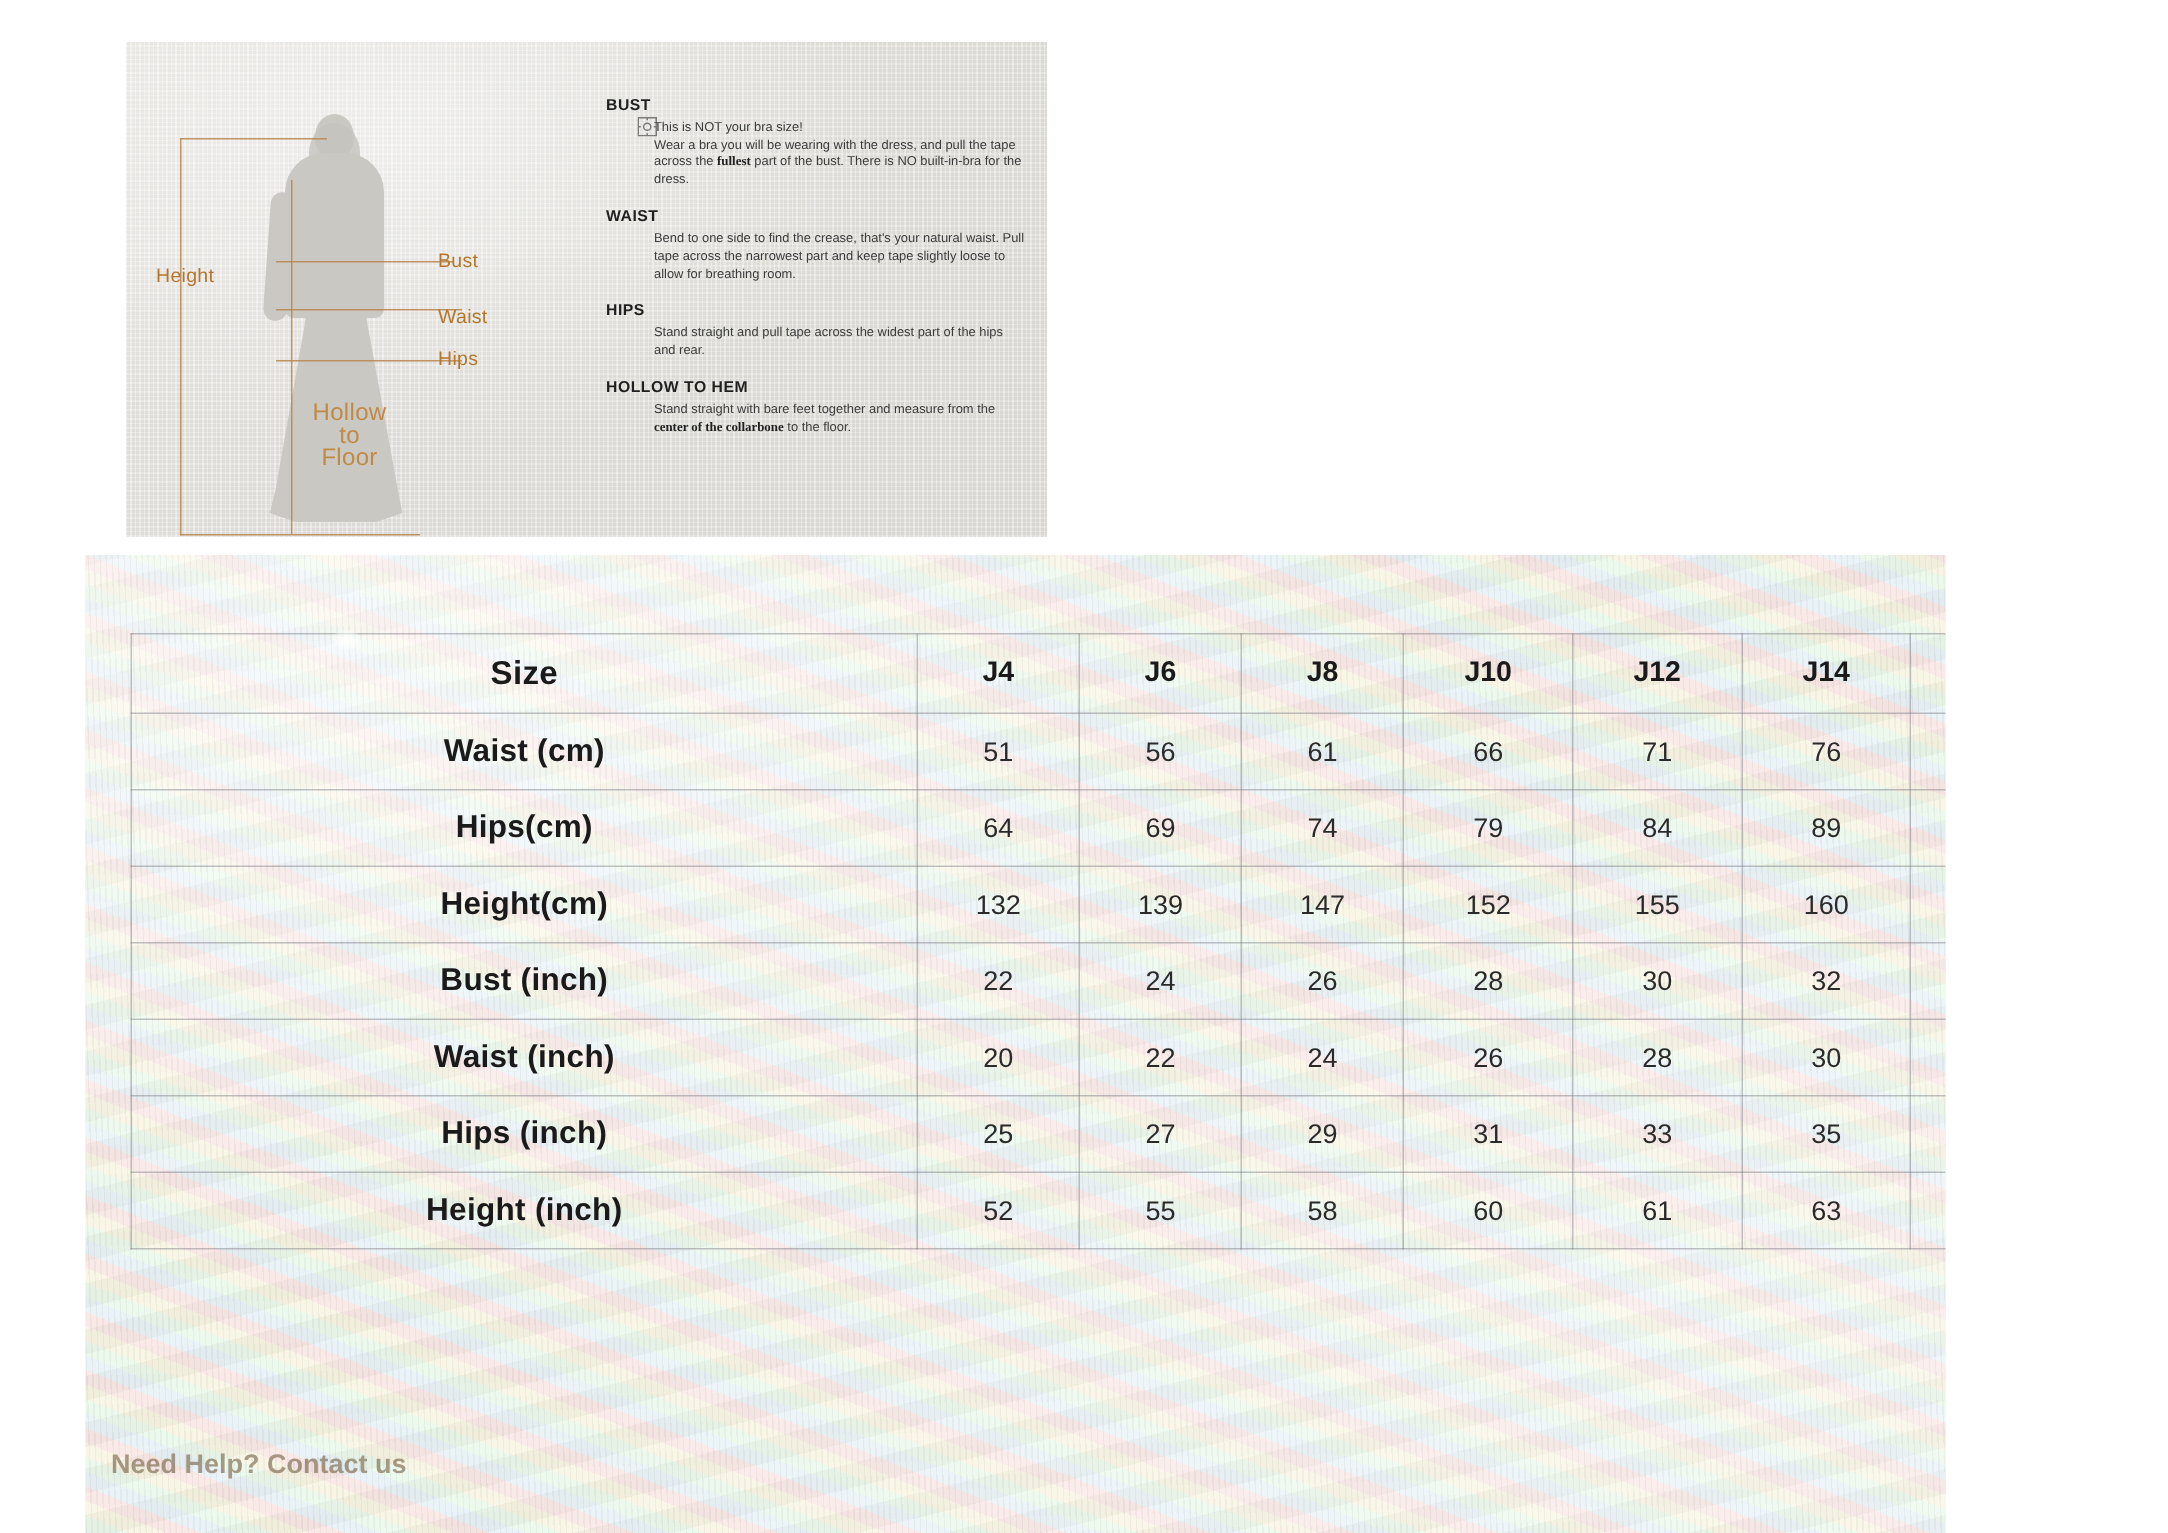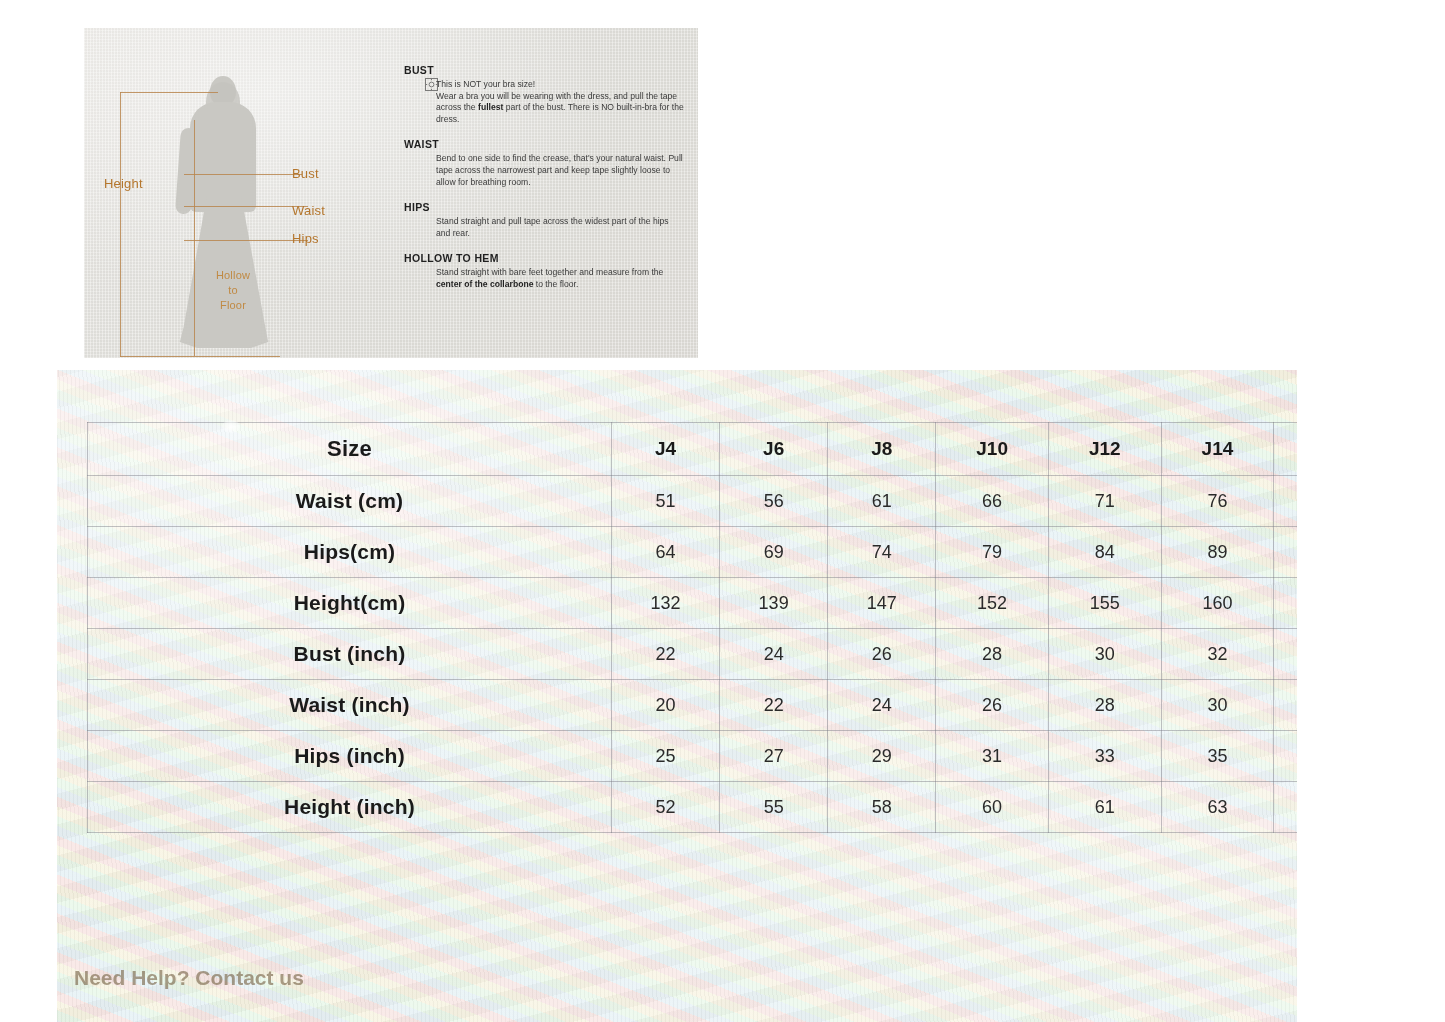--- a/index.html
+++ b/index.html
@@ -81,21 +81,21 @@
   .measure-line.h { height: 1px; }
   .measure-line.v { width: 1px; }
 
   .ml-label {
     position: absolute;
     color: #b4762d;
     font-size: 13px;
     letter-spacing: .2px;
     white-space: nowrap;
   }
-  .ml-label.small { font-size: 11px; line-height: 15px; text-align:center; }
+  .ml-label.small { font-size: 16px; line-height: 15px; text-align:center; }
 
   .crop-icon {
     position:absolute; left: 341px; top: 50px;
     width: 13px; height: 13px;
     z-index: 3;
     opacity:.75;
   }
   .crop-icon svg { display:block; }
 
   
@@ -106,21 +106,21 @@
     color: #2f2f2f;
   }
   .g-sec { margin-bottom: 13px; }
   .g-title {
     font-size: 10.5px; font-weight: 700; letter-spacing: .35px;
     color: #1f1f1f; margin-bottom: 3px;
   }
   .g-body {
     font-size: 8.6px; line-height: 11.6px; color: #3b3b3b; margin-left: 32px;
   }
-  .g-body b { font-weight: 700; color:#1f1f1f; }
+  .g-body b { font-weight: 700; color:#1f1f1f;font-family:Liberation Serif, serif; }
 
   
   .table-panel {
     position:absolute;
     left: 57px; top: 370px;
     width: 1240px; height: 652px;
     overflow: hidden;
     background: #efeee9;
   }
   .table-panel .moire {
@@ -179,21 +179,21 @@
   }
   table.size-table .cell {
     font-size: 18px;
     font-weight: 400;
     padding: 13px 4px;
     color: #2a2a2a;
   }
   .contact-note {
     position:absolute;
     left: 74px; top: 966px;
-    font-size: 21px; font-weight: 700;
+    font-size: 18px; font-weight: 700;
     color: #7d6a4e;
     opacity: .65;
     z-index: 6;
     white-space: nowrap;
   }
 </style>
 </head>
 <body>
 
 <div id="root">

